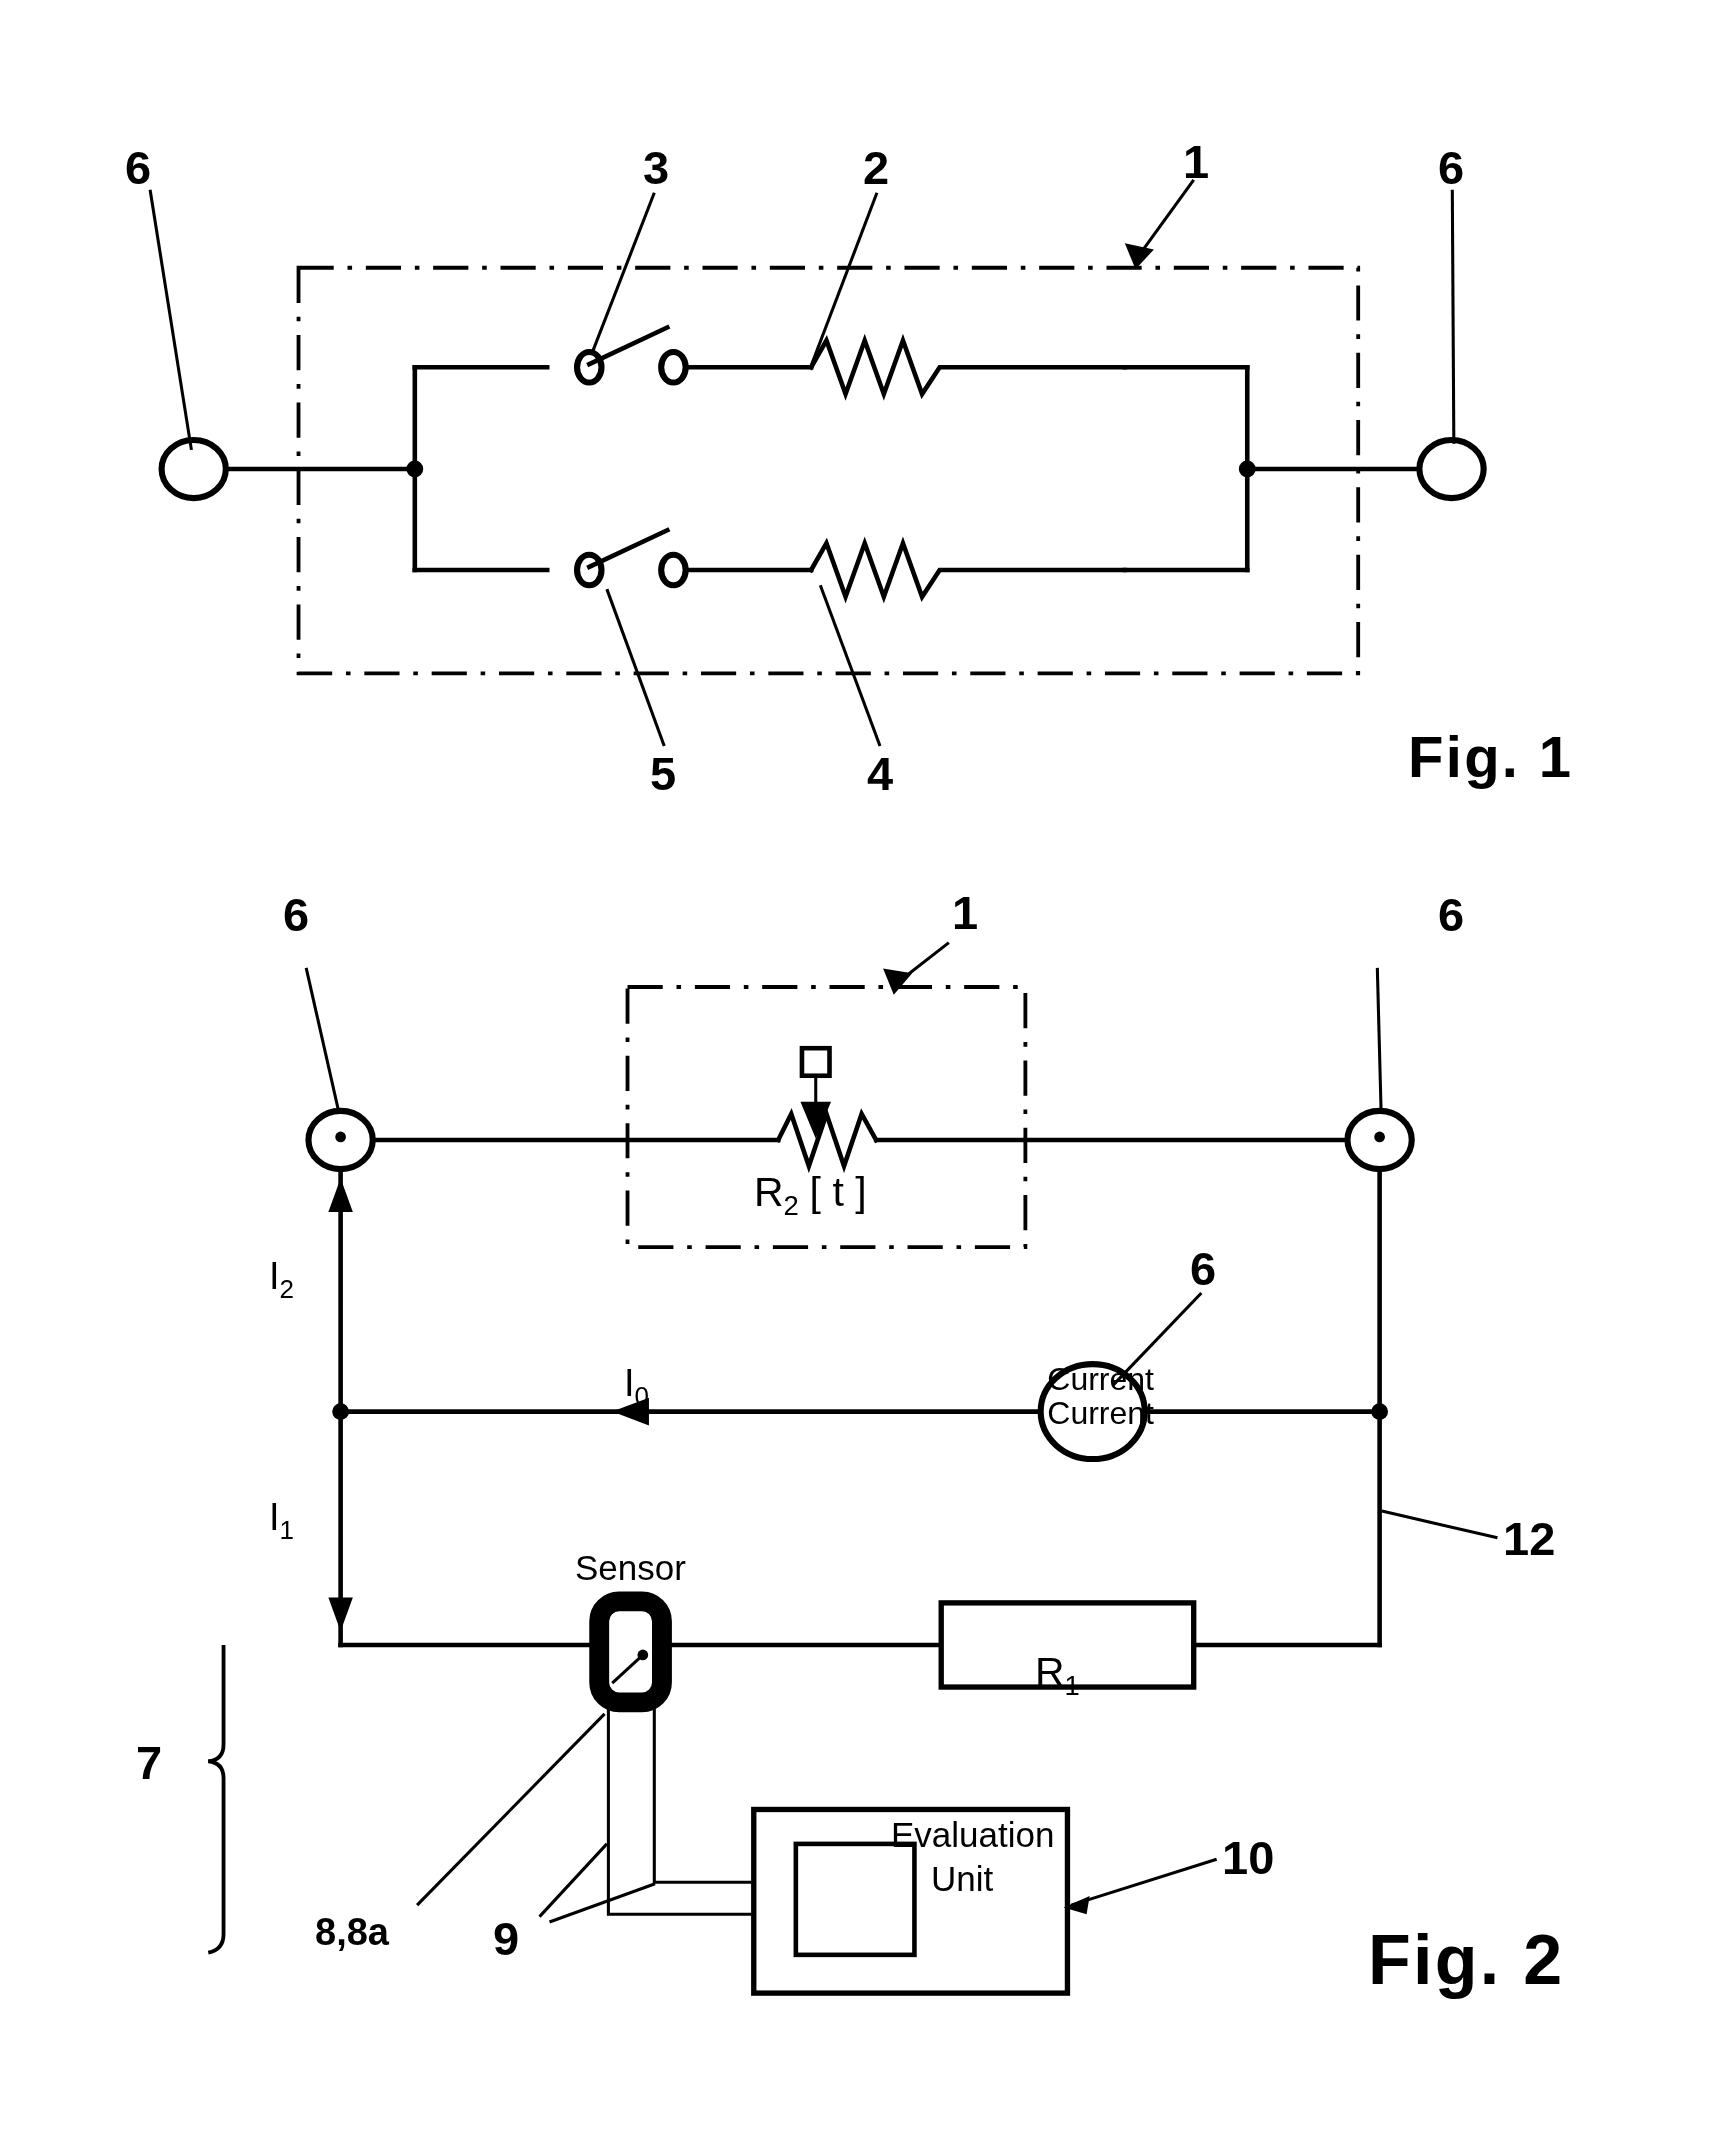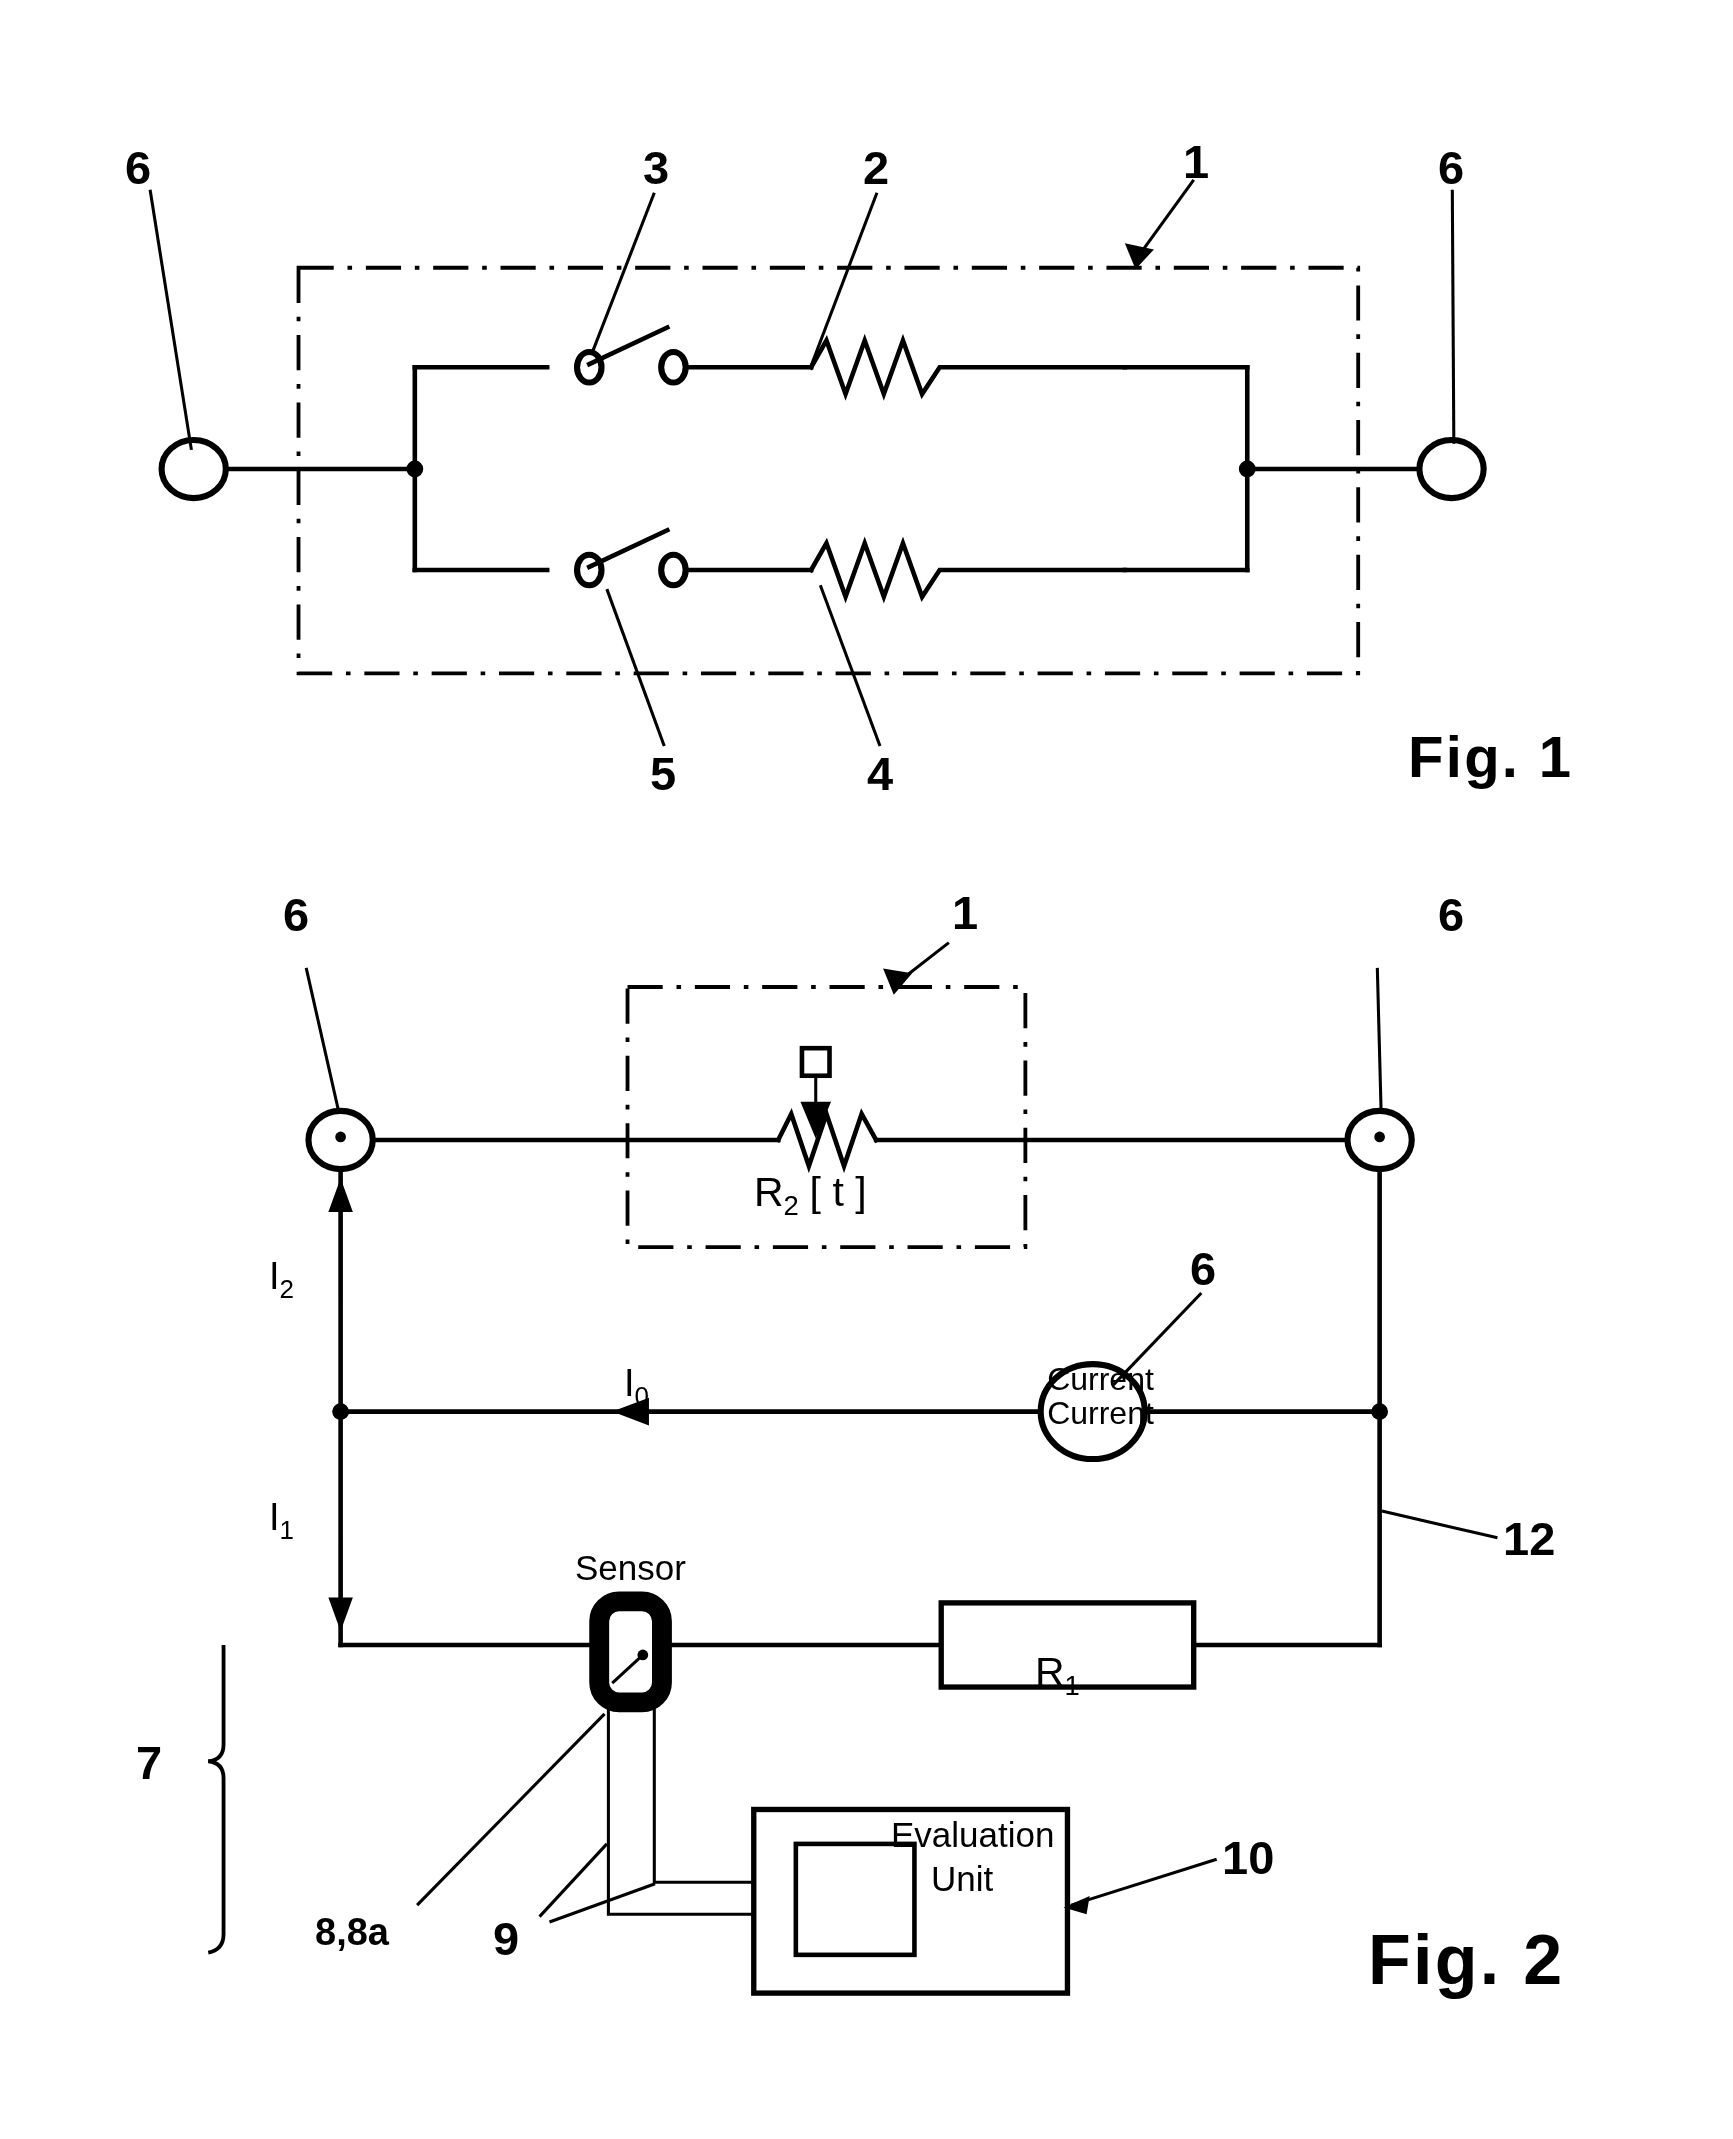--- a/index.html
+++ b/index.html
@@ -261,21 +261,21 @@
 <div style="position:absolute;left:1222px;top:1830px;font-size:47px;font-weight:bold;font-family:'Liberation Sans',sans-serif;">10</div>
 
 <div style="position:absolute;left:754px;top:1169px;font-size:41px;font-family:'Liberation Sans',sans-serif;white-space:nowrap;">
   <span>R</span><span style="font-size:27.5px;position:relative;top:9.2px;">2</span><span style="margin-left:10.7px;">[ t ]</span>
 </div>
 
 <div style="position:absolute;left:1035px;top:1613px;font-size:41px;font-family:'Liberation Sans',sans-serif;white-space:nowrap;margin-top:36px;">
   <span>R</span><span style="font-size:27.5px;position:relative;top:9.2px;">1</span>
 </div>
 
-<div style="position:absolute;left:1047px;top:1363px;font-size:32px;font-family:'Liberation Sans',sans-serif;line-height:1.05;text-align:center;width:107px;">
+<div style="position:absolute;left:1047px;top:1363px;font-size:32px;font-family:'Liberation Sans',sans-serif;line-height:1.05;text-align:right;width:107px;">
   <div>Current</div>
   <div>Current</div>
 </div>
 
 <div style="position:absolute;left:575px;top:1548px;font-size:35px;font-family:'Liberation Sans',sans-serif;white-space:nowrap;">Sensor</div>
 
 <div style="position:absolute;left:891px;top:1813px;font-size:35px;font-family:'Liberation Sans',sans-serif;line-height:1.25;white-space:nowrap;">
   <div>Evaluation</div>
   <div style="text-align:left;padding-left:40px;">Unit</div>
 </div>

